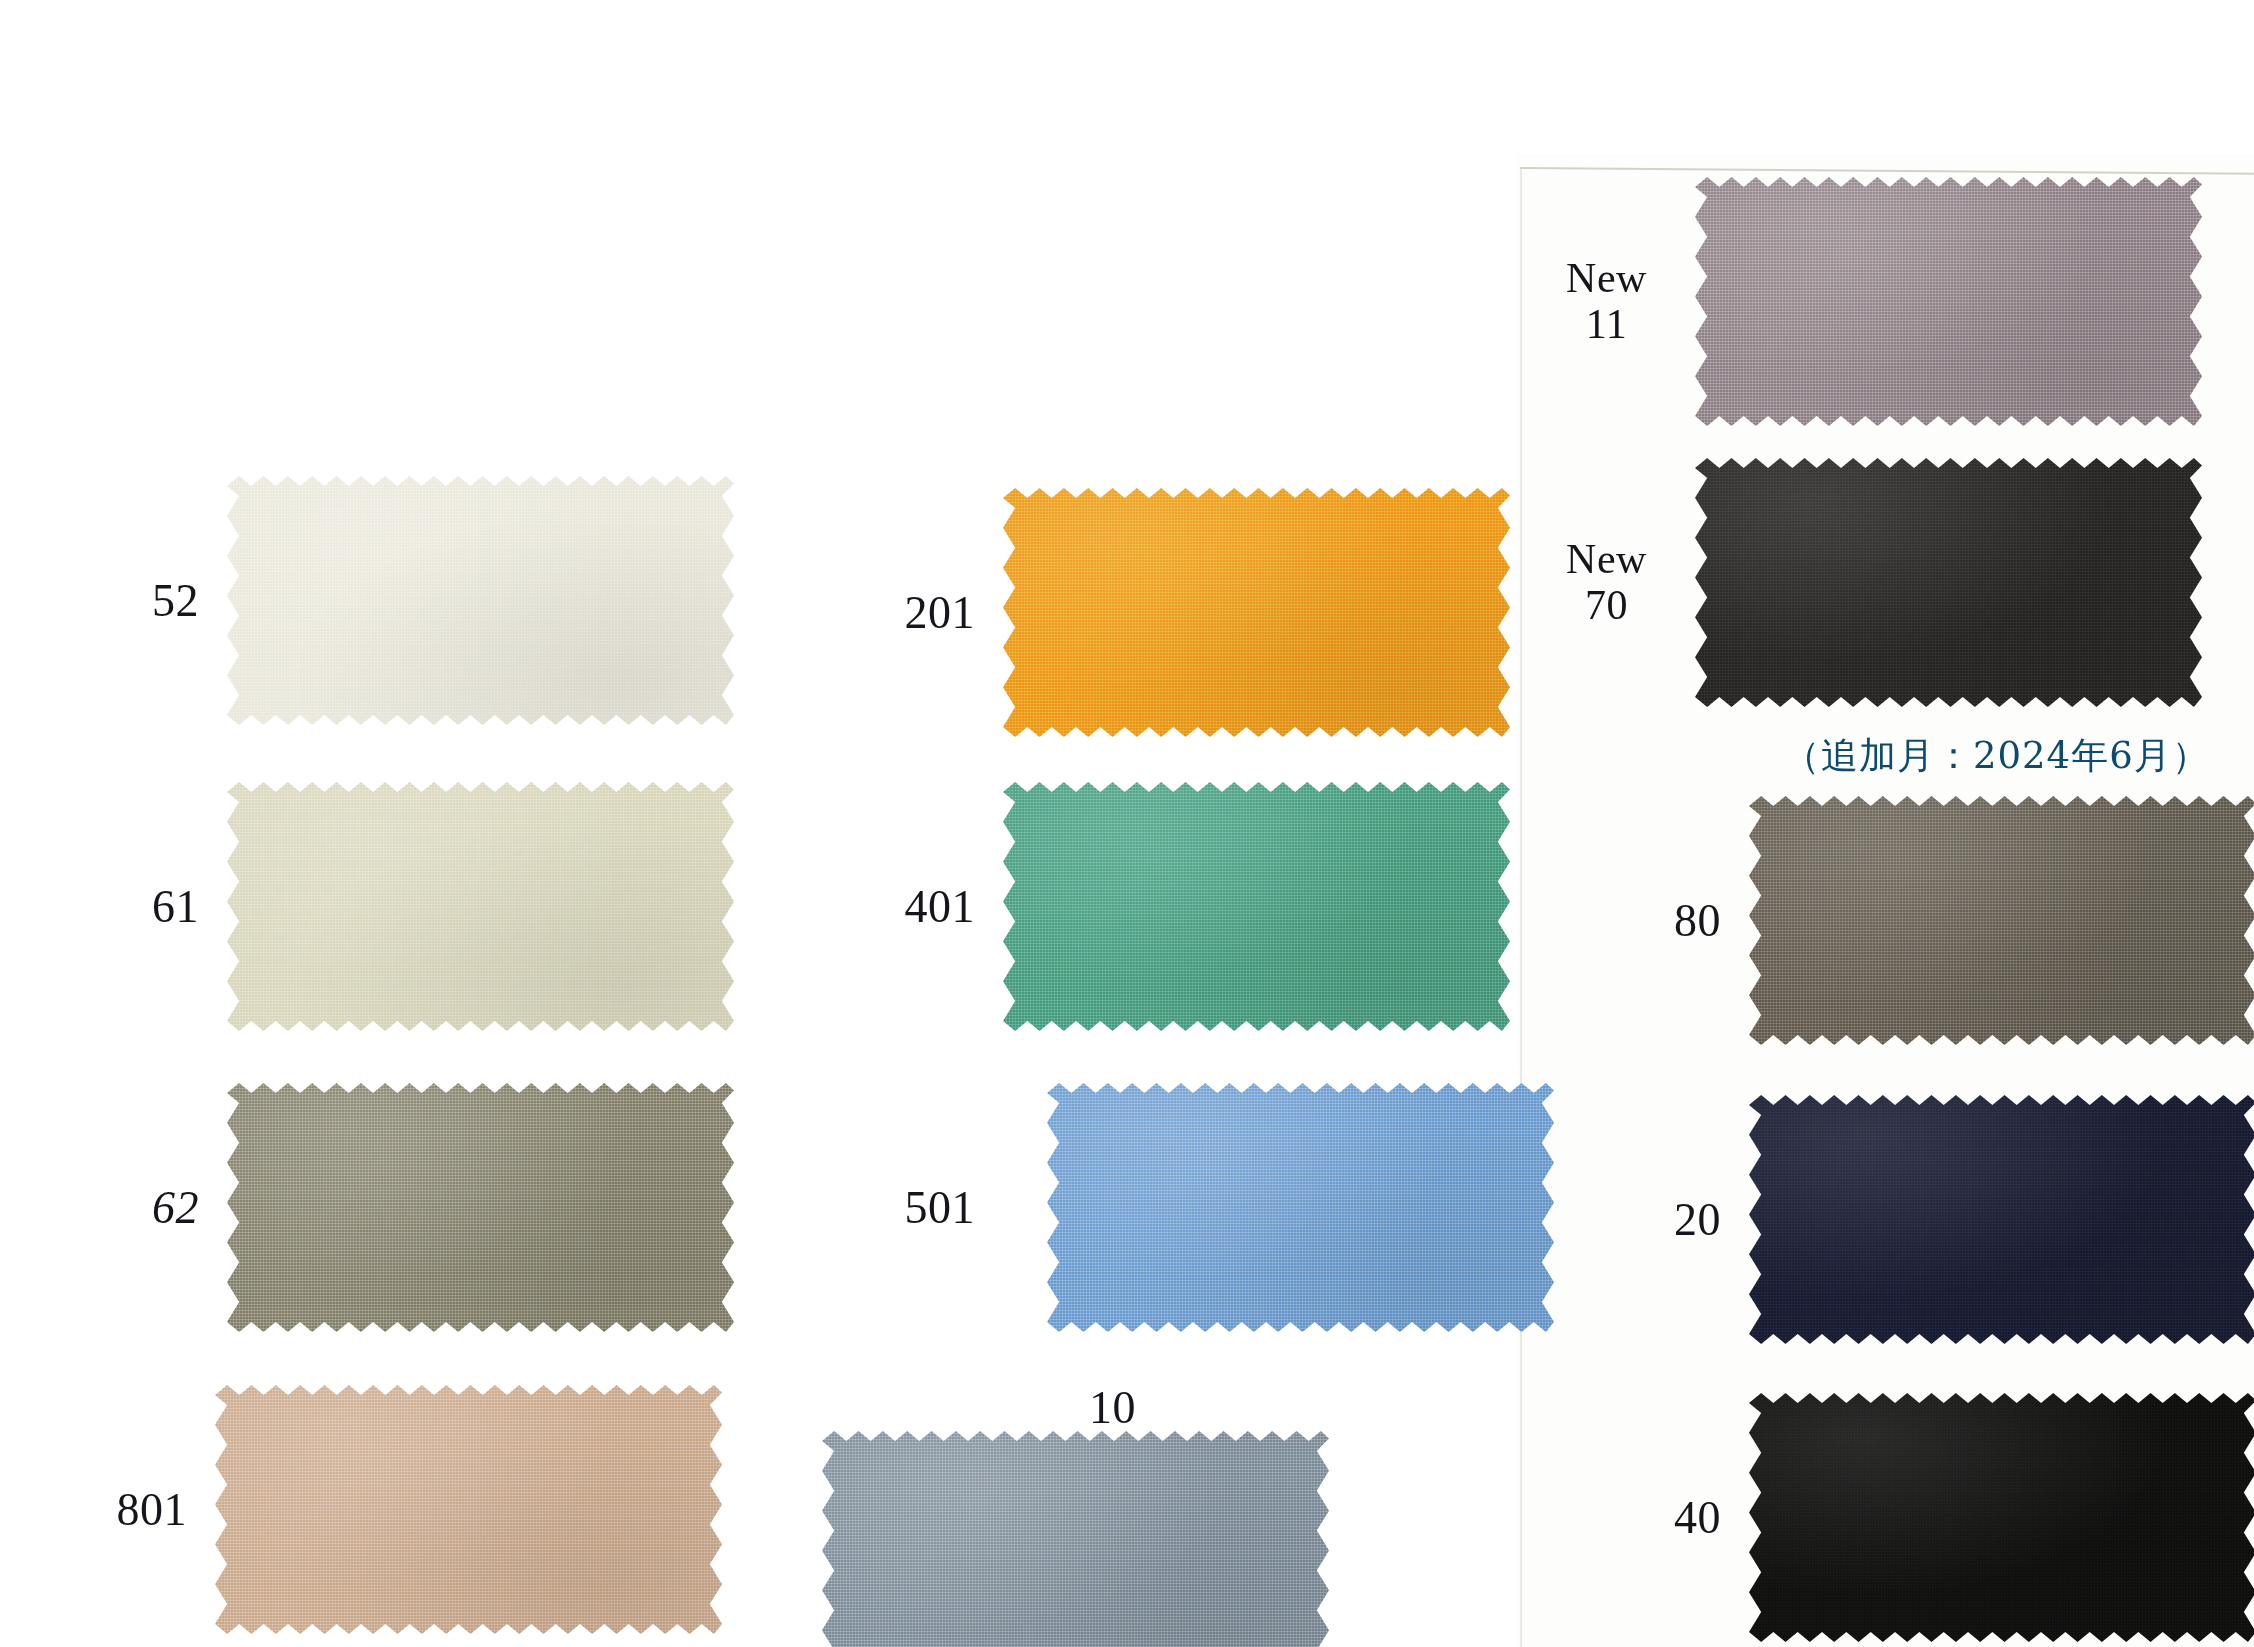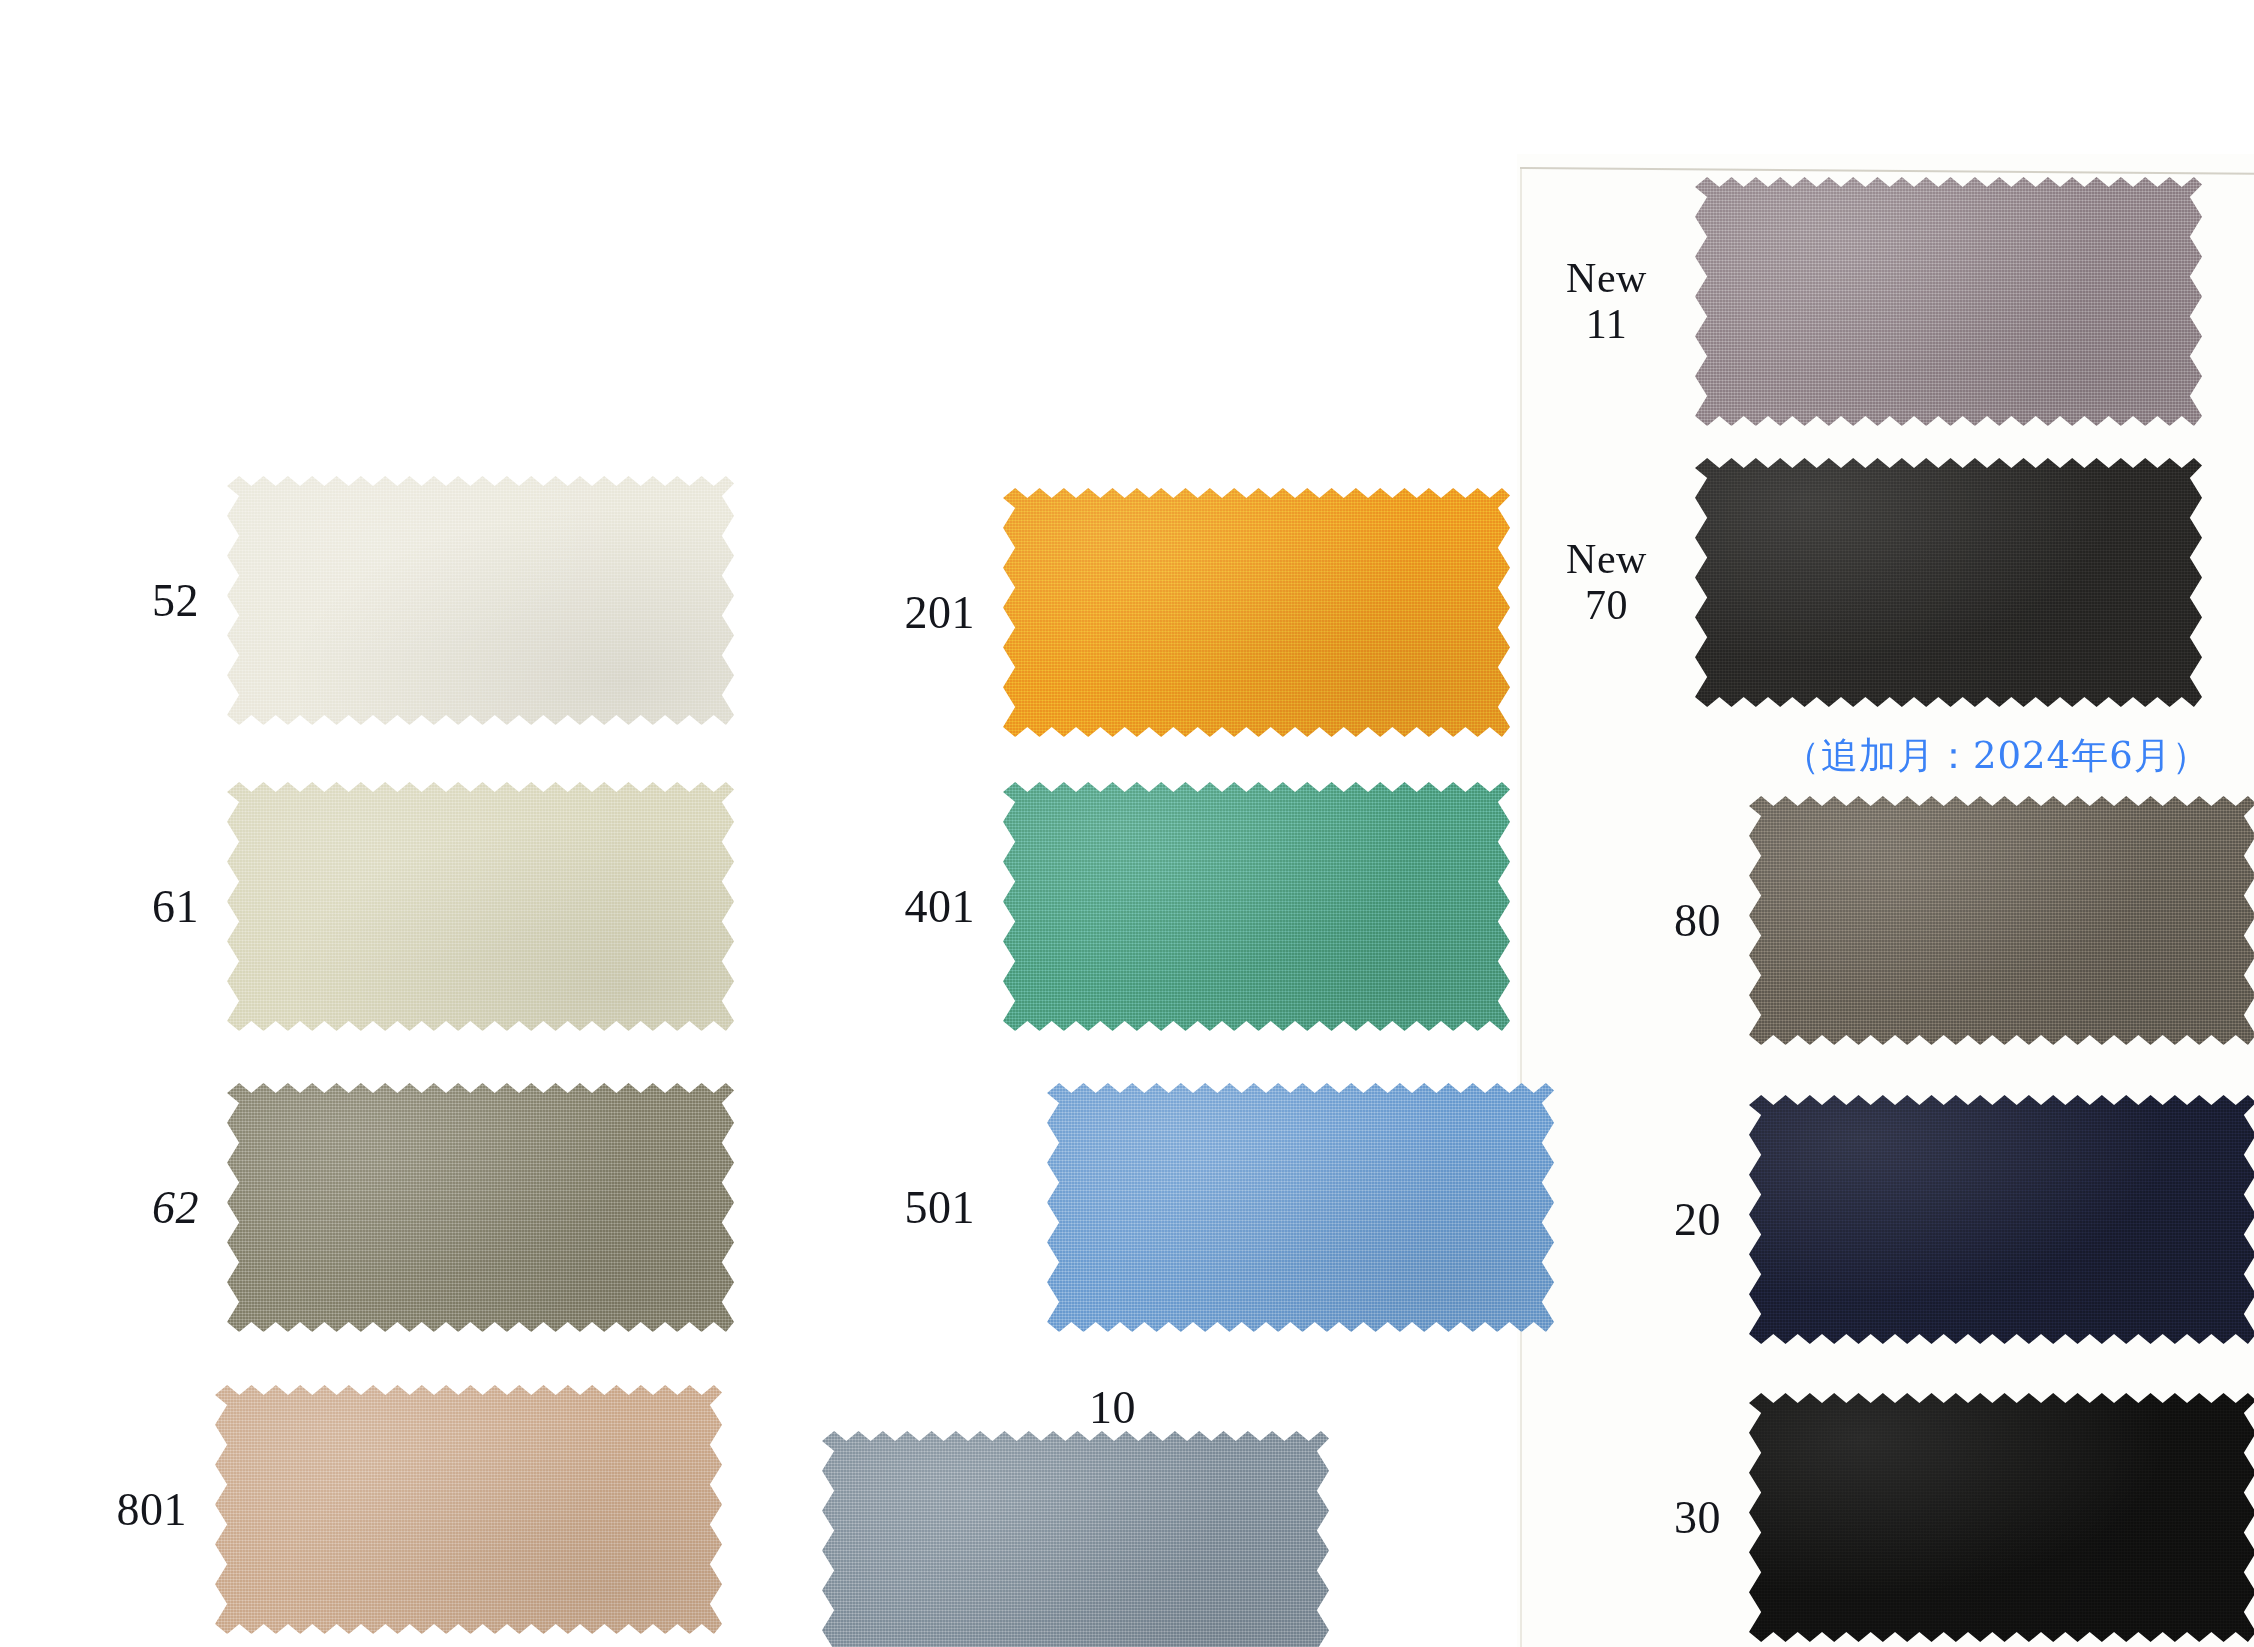--- a/index.html
+++ b/index.html
@@ -142,21 +142,21 @@
     background:
       radial-gradient(ellipse at 22% 18%, rgba(255,255,255,.10), transparent 55%),
       radial-gradient(ellipse at 78% 82%, rgba(0,0,0,.07), transparent 60%);
     z-index:2;
   }
 
   
   .note{
     position:absolute;
     font-size:37px;
-    color:#3b82f6;
+    color:#0c4a6e;
     letter-spacing:1px;
     font-family:"DejaVu Serif","Liberation Serif", serif;
     white-space:nowrap;
   }
 </style>
 </head>
 <body>
 
 <div id="card">
 
@@ -256,21 +256,21 @@
     </div>
 
     <div class="entry" style="left:60px;top:1095px;">
       <div class="swatch-label">20</div>
       <div class="chip-wrap">
         <div class="chip" id="chip-2-3" style="background-color: rgb(28, 32, 54);"></div>
       </div>
     </div>
 
     <div class="entry" style="left:60px;top:1393px;">
-      <div class="swatch-label">30</div>
+      <div class="swatch-label">40</div>
       <div class="chip-wrap">
         <div class="chip" id="chip-2-4" style="background-color: rgb(18, 18, 17);"></div>
       </div>
     </div>
 
   </div>
 
 </div>
 
 

